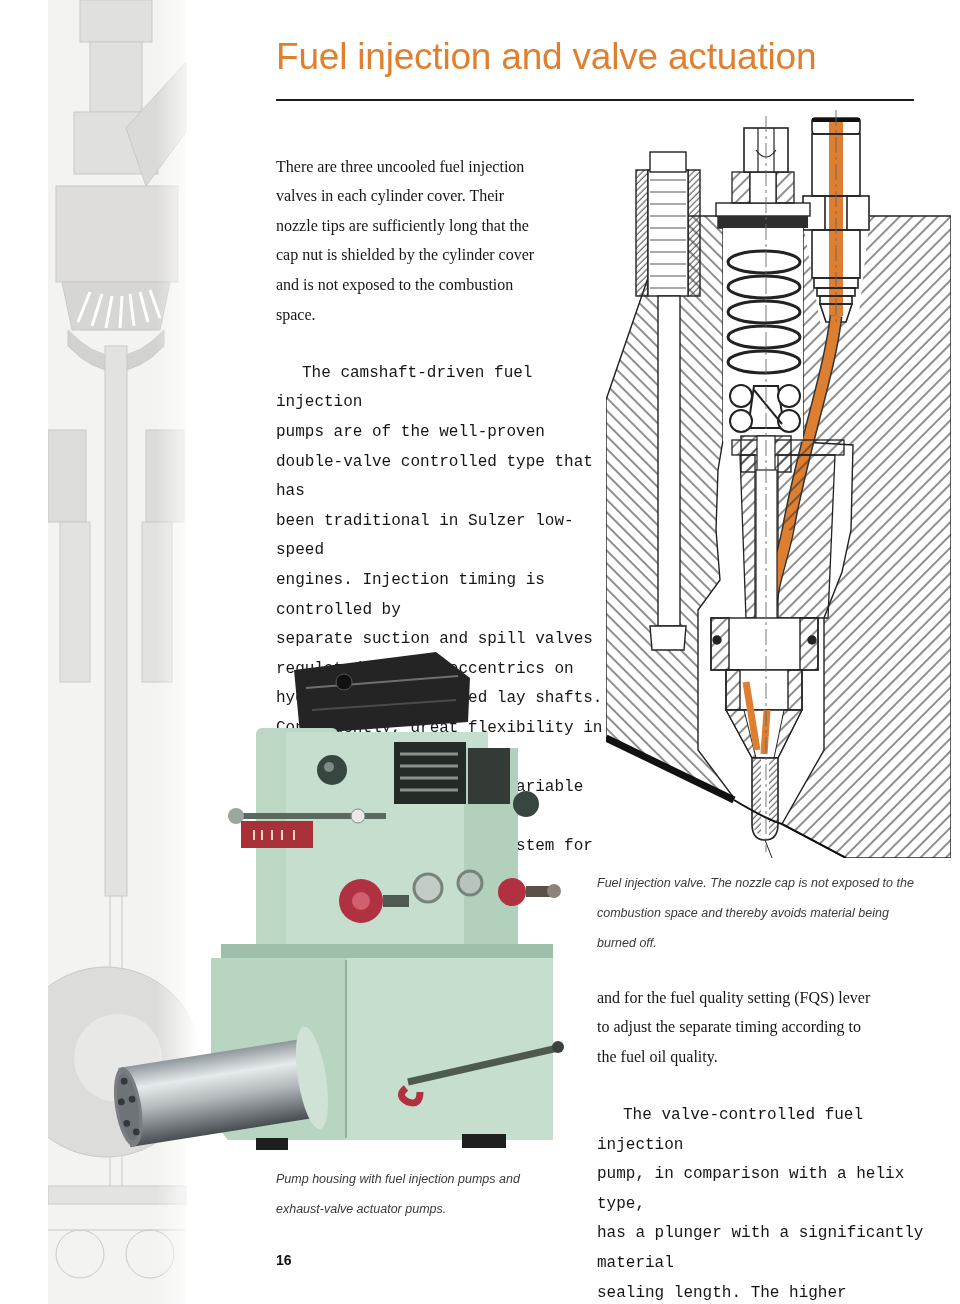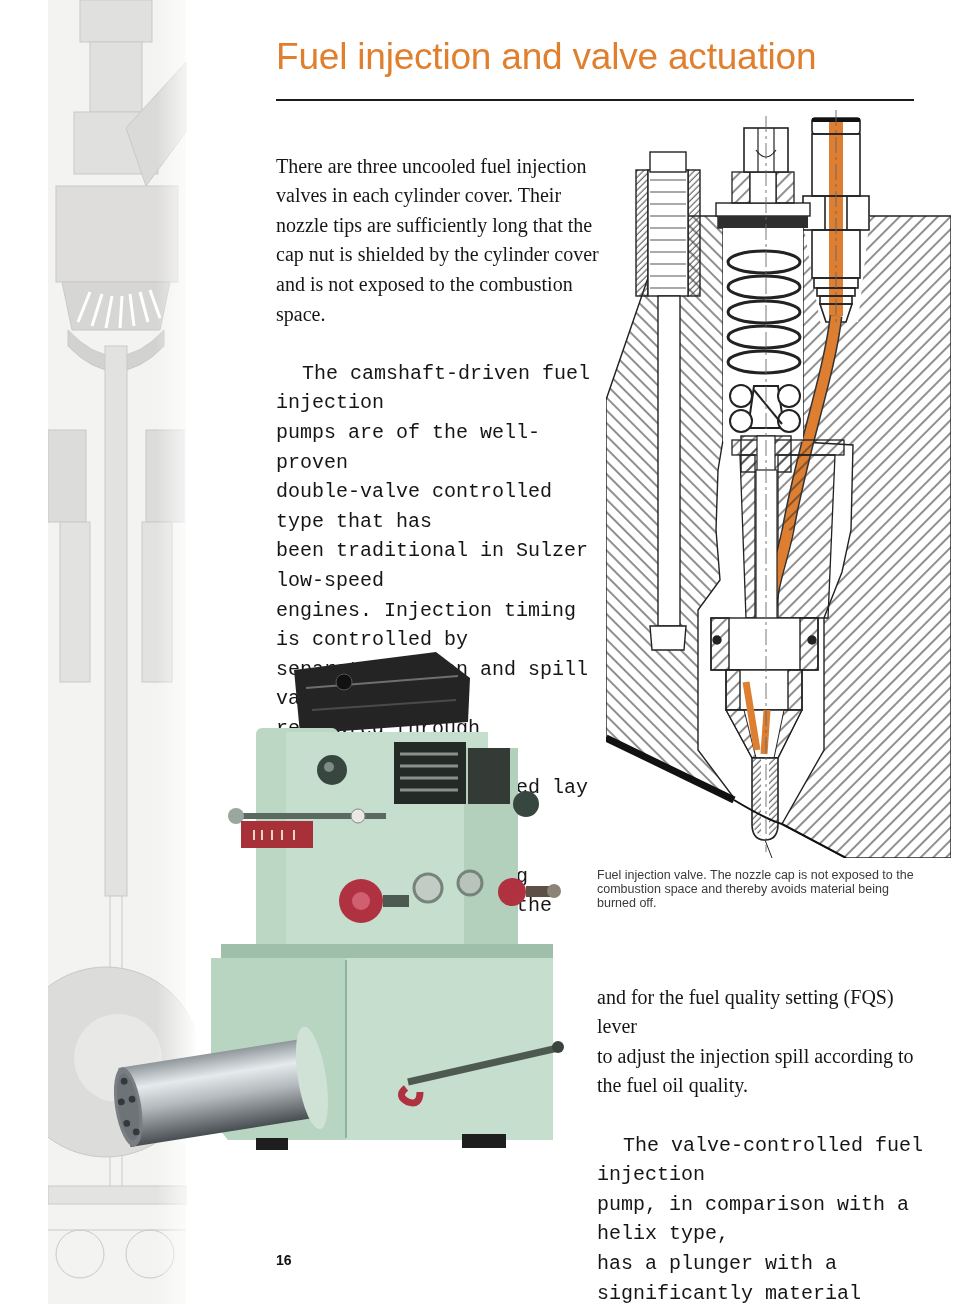--- a/index.html
+++ b/index.html
@@ -6,28 +6,28 @@
   #page{position:relative;width:960px;height:1304px;background:#ffffff;overflow:hidden;
         font-family:"Liberation Sans",sans-serif;margin-left:48px;}
   
   #bg-art{position:absolute;left:0;top:0;width:150px;height:1304px;}
   
   #title{position:absolute;left:228px;top:36px;width:680px;
          font-family:"Liberation Sans",sans-serif;font-size:37px;font-weight:400;
          color:#e0802f;letter-spacing:-0.2px;}
   #rule{position:absolute;left:228px;top:99px;width:638px;height:2px;background:#1c1c1c;}
   
-  .serifcol{position:absolute;font-family:"Liberation Serif",serif;font-size:20px;
+  .serifcol{position:absolute;font-family:"Liberation Serif",serif;font-size:16px;
             line-height:29.6px;color:#161616;white-space:pre-line;}
   #col-left{left:228px;top:122px;width:330px;}
   #col-right{left:549px;top:953px;width:340px;}
   .para-indent{text-indent:26px;font-family:Liberation Mono, monospace;}
   
-  .caption{position:absolute;font-family:"Liberation Sans",sans-serif;
-           font-size:12.5px;line-height:14px;color:#3a3a3a;white-space:pre-line;}
+  .caption{position:absolute;font-family:"Liberation Sans",sans-serif;font-style:italic;
+           font-size:12.5px;line-height:30px;color:#3a3a3a;white-space:pre-line;}
   #valve-caption{left:549px;top:868px;width:345px;}
   #pump-caption{left:228px;top:1164px;width:310px;}
   #page-num{position:absolute;left:228px;top:1252px;font-family:"Liberation Sans",sans-serif;
             font-size:14px;font-weight:700;color:#111;}
   #valve-fig{position:absolute;left:558px;top:110px;width:345px;height:748px;}
   #pump-fig{position:absolute;left:58px;top:648px;width:464px;height:514px;}
   svg{display:block;}
 </style>
 </head>
 <body>
@@ -251,21 +251,21 @@
       <polygon points="44,516 80,516 78,540 46,540" fill="#ffffff"></polygon>
     </g>
   </svg>
 
   <div id="valve-caption" class="caption">Fuel injection valve. The nozzle cap is not exposed to the
 combustion space and thereby avoids material being
 burned off.</div>
 
   <div id="col-right" class="serifcol">
     <div>and for the fuel quality setting (FQS) lever
-to adjust the injection spill according to
+to adjust the separate timing according to
 the fuel oil quality.</div>
     <div class="para-indent">The valve-controlled fuel injection
 pump, in comparison with a helix type,
 has a plunger with a significantly material
 sealing length. The higher volumetric
 efficiency reduces the torque in the
 camshaft. Additionally, injection from a</div>
   </div>
 
   <svg id="pump-fig" viewBox="0 0 464 514">
@@ -340,15 +340,17 @@
         <circle cx="4" cy="14" r="3.4"></circle>
           <circle cx="-2" cy="34" r="3.4"></circle>
           <circle cx="9" cy="33" r="3.4"></circle>
         <circle cx="0" cy="56" r="3.4"></circle>
           <circle cx="8" cy="66" r="3.4"></circle>
       </g>
       <ellipse cx="190" cy="40" rx="14" ry="52" fill="#cfe2d5"></ellipse>
     </g>
   </svg>
 
+  <div id="pump-caption" class="caption">Pump housing with fuel injection pumps and
+exhaust-valve actuator pumps.</div>
 
   <div id="page-num">16</div>
 </div>
 
 </body></html>

